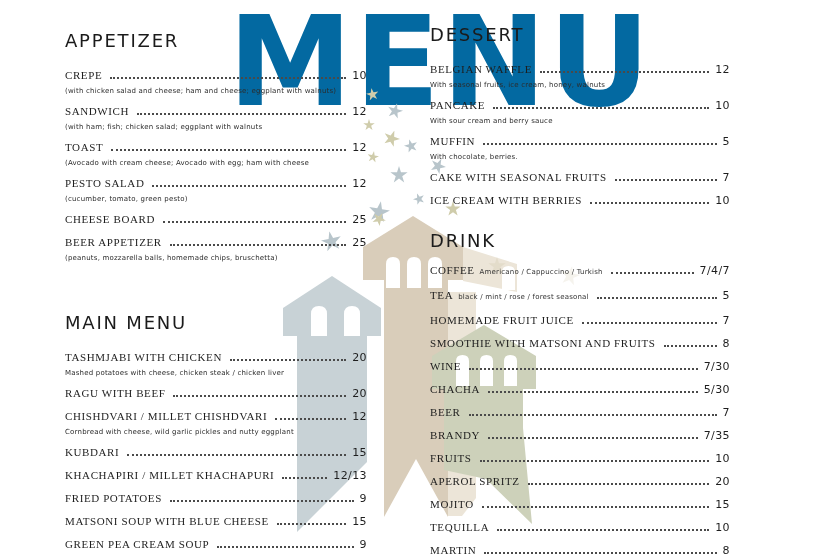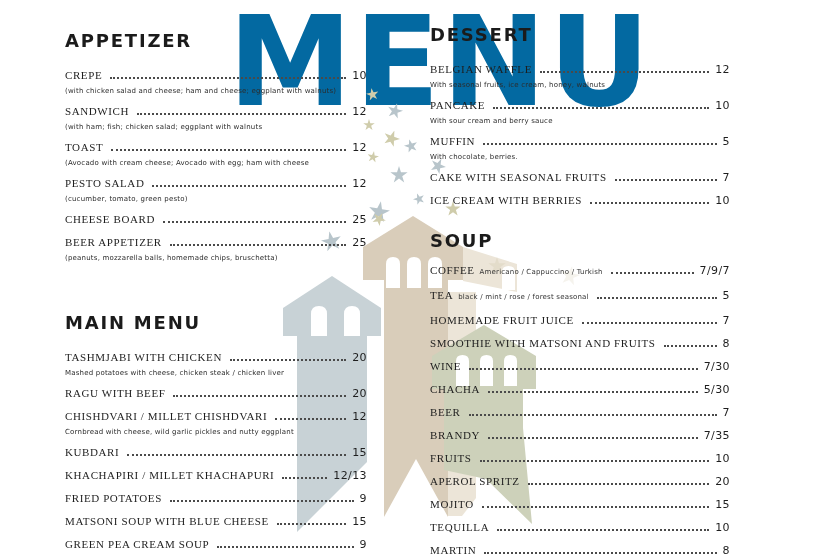--- a/index.html
+++ b/index.html
@@ -12,21 +12,21 @@
              color:#0369a1;user-select:none;}
   .towers{position:absolute;left:0;top:0;z-index:1;}
   .star{position:absolute;z-index:2;
         clip-path:polygon(50% 0%,61% 35%,98% 35%,68% 57%,79% 91%,50% 70%,21% 91%,32% 57%,2% 35%,39% 35%);}
 
   
   .col{position:absolute;top:0;z-index:5;}
   .col-left{left:65px;top:30px;width:302px;}
   .col-right{left:430px;top:24px;width:300px;}
 
-  .sec-title{margin:0 0 17px 0;font-size:18px;line-height:21px;font-weight:700;
+  .sec-title{margin:0 0 17px 0;font-size:18px;line-height:21px;font-weight:400;
              letter-spacing:1.8px;color:#1b1b1b;}
   .sec-gap-left{margin-top:49px;}
   .sec-gap-right{margin-top:22px;}
   .sec-gap-right .sec-title{margin-bottom:12px;}
 
   .menu-item{margin-bottom:8px;}
   .line{display:flex;align-items:baseline;line-height:15px;}
   .item-name{font-size:11px;letter-spacing:0.6px;white-space:nowrap;font-family:Liberation Serif, serif;}
   .item-variants{font-size:7px;color:#333;margin-left:5px;white-space:nowrap;letter-spacing:0.2px;}
   .dots{flex:1 1 auto;border-bottom:2px dotted #4a4a4a;margin:0 6px 3px 8px;min-width:12px;}
@@ -244,28 +244,28 @@
           <div class="menu-item">
             <div class="line">
               <span class="item-name">ICE CREAM WITH BERRIES</span>
               <span class="dots"></span>
               <span class="price">10</span>
             </div>
           </div>
         </div>
     </section>
     <section class="sec-gap-right">
-      <h2 class="sec-title">SOUP</h2>
+      <h2 class="sec-title">DRINK</h2>
       <div class="menu-items">
           <div class="menu-item">
             <div class="line">
               <span class="item-name">COFFEE</span>
               <span class="item-variants">Americano / Cappuccino / Turkish</span>
               <span class="dots"></span>
-              <span class="price">7/9/7</span>
+              <span class="price">7/4/7</span>
             </div>
           </div>
           <div class="menu-item">
             <div class="line">
               <span class="item-name">TEA</span>
               <span class="item-variants">black / mint / rose / forest seasonal</span>
               <span class="dots"></span>
               <span class="price">5</span>
             </div>
           </div>

